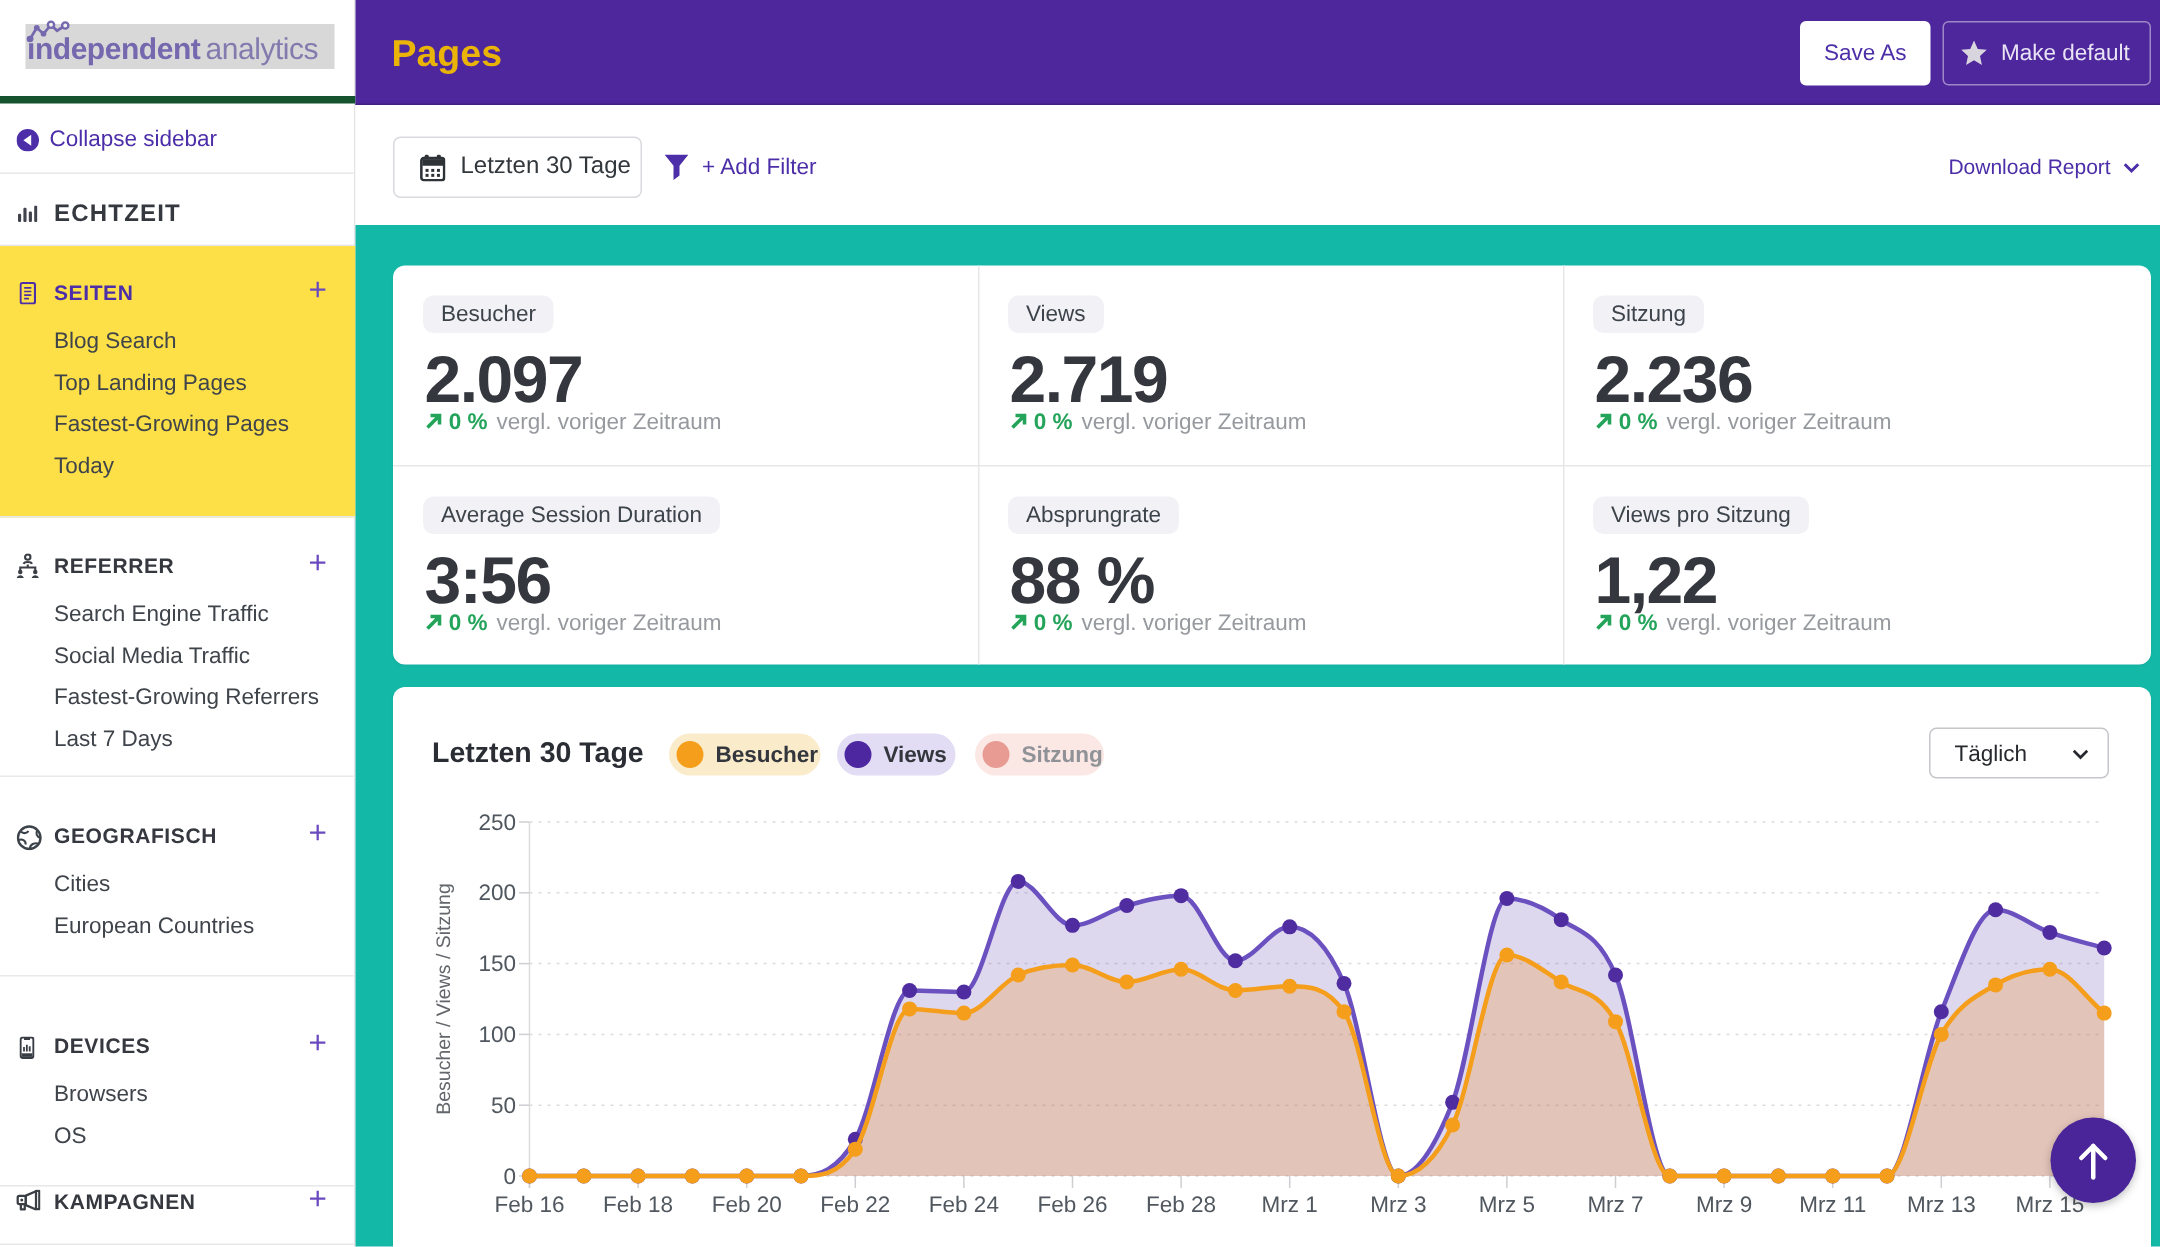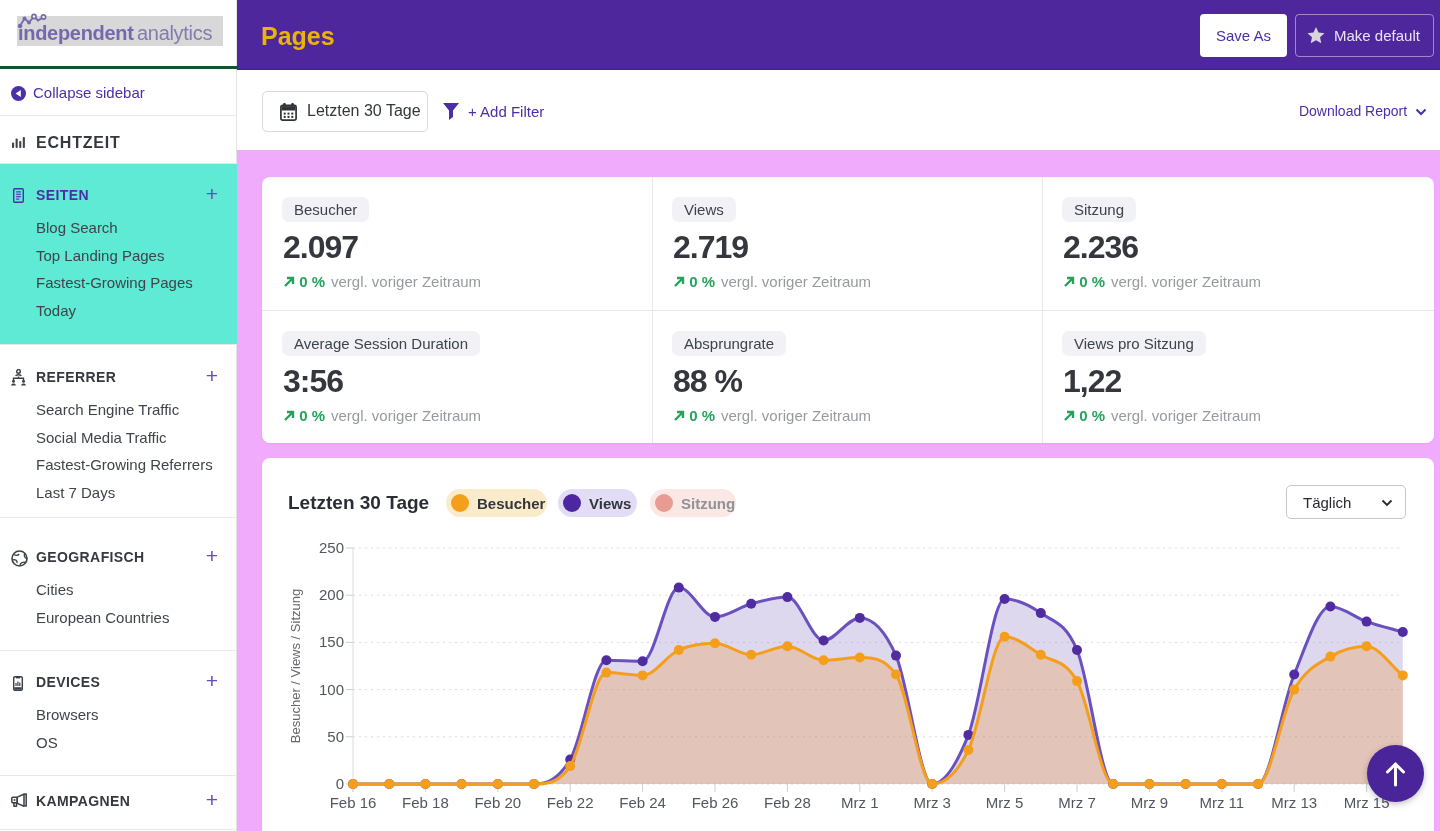--- a/index.html
+++ b/index.html
@@ -1,27 +1,27 @@
 <!DOCTYPE html>
 <html><head><meta charset="utf-8">
 <style>
 *{margin:0;padding:0;box-sizing:border-box}
 html,body{width:1440px;height:831px;overflow:hidden;font-family:"Liberation Sans",sans-serif;background:#fff}
 .abs{position:absolute}
 
 #sidebar{position:absolute;left:0;top:0;width:237px;height:831px;background:#fff;border-right:1px solid #e4e4e7}
-#logo{position:absolute;left:0;top:0;width:237px;height:69px;border-bottom:3px solid #14532d}
+#logo{position:absolute;left:0;top:0;width:237px;height:69px;border-bottom:5px solid #14532d}
 #logo .sel{position:absolute;left:17px;top:16px;width:206px;height:30px;background:#d8d8d8}
 #logo .t1{position:absolute;left:18px;top:22px;font-size:20px;font-weight:bold;color:#7568ae;letter-spacing:-0.3px}
 #logo .t2{position:absolute;left:137px;top:22px;font-size:20px;color:#837aae;letter-spacing:-0.3px}
 #collapse{position:absolute;left:0;top:70px;width:237px;height:46px;border-bottom:1px solid #e8e8eb}
 #collapse .txt{position:absolute;left:33px;top:14px;font-size:15px;color:#4c2ea8}
 #echtzeit{position:absolute;left:0;top:116px;width:237px;height:48px;border-bottom:1px solid #e8e8eb}
 .sec{position:absolute;left:0;width:237px;border-bottom:1px solid #e8e8eb}
-.sec.active{background:#5eead4}
+.sec.active{background:#fde047}
 .sechead{position:absolute;left:0;top:14px;width:237px;height:36px}
 .sechead .lbl{position:absolute;left:36px;top:9px;font-size:14px;font-weight:bold;color:#35383e;letter-spacing:0.4px}
 .sec.active .sechead .lbl,.sechead.purple .lbl{color:#4c2ea8}
 .sechead .plus{position:absolute;right:19px;top:4px;font-size:21px;font-weight:400;color:#6a4bbf}
 .itemlist{position:absolute;left:36px;top:50px}
 .itemlist div{height:27.5px;line-height:27.5px;font-size:15px;color:#3f444b;white-space:nowrap}
 .icon16{position:absolute;left:11px;top:10px}
 
 #header{position:absolute;left:237px;top:0;width:1203px;height:70px;background:#4f279c;border-bottom:1px solid #41207f}
 #header h1{position:absolute;left:24px;top:22px;font-size:25px;font-weight:bold;color:#eab308}
@@ -32,25 +32,25 @@
 
 #filterbar{position:absolute;left:237px;top:70px;width:1203px;height:80px;background:#fff}
 #datebtn{position:absolute;left:25px;top:21px;width:166px;height:41px;border:1px solid #d9d9de;border-radius:5px}
 #datebtn .dtxt{position:absolute;left:44px;top:10px;font-size:16px;color:#32373c}
 #datebtn .cal{position:absolute;left:15px}
 #addfilter{position:absolute;left:206px;top:21px;height:41px}
 #addfilter .funnel{position:absolute;left:0;top:12px}
 #addfilter .atxt{position:absolute;left:25px;top:12px;font-size:15px;color:#4c2ea8;white-space:nowrap}
 #dlreport{position:absolute;right:13px;top:33px;font-size:14px;color:#4c2ea8;white-space:nowrap}
 
-#content{position:absolute;left:237px;top:150px;width:1203px;height:681px;background:#f0abfc}
+#content{position:absolute;left:237px;top:150px;width:1203px;height:681px;background:#14b8a6}
 #statcard{position:absolute;left:25px;top:27px;width:1172px;height:266px;background:#fff;border-radius:8px;box-shadow:0 1px 2px rgba(60,40,120,0.06)}
 .cell{position:absolute;width:390px;height:132px}
 .cell .pill{position:absolute;left:20px;top:20px;background:#f2f1f6;border-radius:7px;font-size:15px;color:#3c434a;padding:4px 12px;white-space:nowrap}
-.cell .num{position:absolute;left:21px;top:52px;font-size:32px;font-weight:bold;color:#34373d;letter-spacing:-1px}
+.cell .num{position:absolute;left:21px;top:52px;font-size:44px;font-weight:bold;color:#34373d;letter-spacing:-1px}
 .cell .cmp{position:absolute;left:21px;top:96px;font-size:15px;color:#96999e;white-space:nowrap}
 .cell .cmp b{color:#23a45a;font-weight:bold;margin-right:6px}
 .vline{position:absolute;top:0;width:1px;height:266px;background:#e7e7ea}
 .hline{position:absolute;left:0;top:133px;width:1172px;height:1px;background:#e7e7ea}
 #chartcard{position:absolute;left:25px;top:308px;width:1172px;height:380px;background:#fff;border-radius:8px 8px 0 0;box-shadow:0 1px 2px rgba(60,40,120,0.06)}
 #charttitle{position:absolute;left:26px;top:34px;font-size:19px;font-weight:bold;color:#2a2d33}
 .legpill{position:absolute;top:31px;height:28px;border-radius:14px;font-size:15px;font-weight:bold;color:#33363c}
 .legpill .dot{position:absolute;left:5px;top:5px;width:18px;height:18px;border-radius:50%}
 .legpill .ltxt{position:absolute;left:31px;top:6px}
 #leg1{left:184px;width:101px;background:#faeccb}
@@ -150,21 +150,21 @@
         </svg>
       <div class="lbl">GEOGRAFISCH</div>
         <div class="plus">+</div>
     </div>
     <div class="itemlist">
         <div>Cities</div>
         <div>European Countries</div>
       </div>
   </div>
 
-  <div class="sec" style="top:651px;height:125px">
+  <div class="sec" style="top:666px;height:125px">
     <div class="sechead">
       <svg class="icon16" style="left:13px;top:11px" width="10" height="15" viewBox="0 0 10 15">
           <rect x="0.7" y="0.7" width="8.6" height="13.6" rx="1.4" fill="none" stroke="#383d44" stroke-width="1.4"></rect>
           <line x1="3" y1="1.6" x2="7" y2="1.6" stroke="#383d44" stroke-width="1.6"></line>
           <rect x="1.4" y="11.2" width="7.2" height="2.4" fill="#383d44"></rect>
           <g fill="#383d44">
             <rect x="2.4" y="7" width="1.2" height="3"></rect>
             <rect x="4.3" y="5.5" width="1.2" height="4.5"></rect>
             <rect x="6.2" y="6.5" width="1.2" height="3.5"></rect>
           </g>

